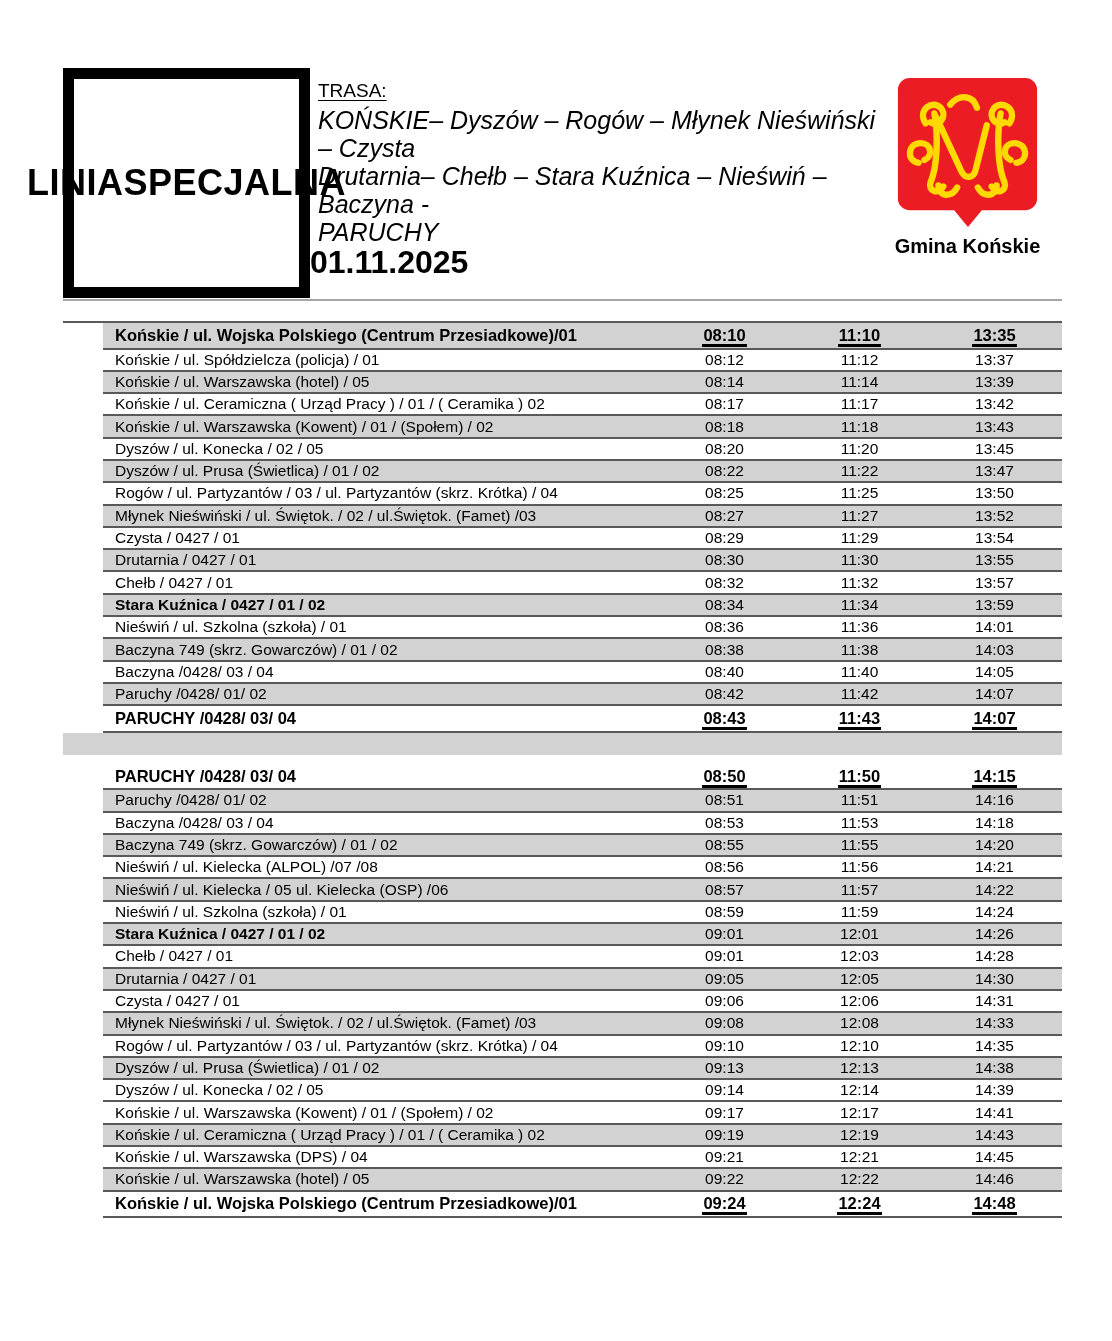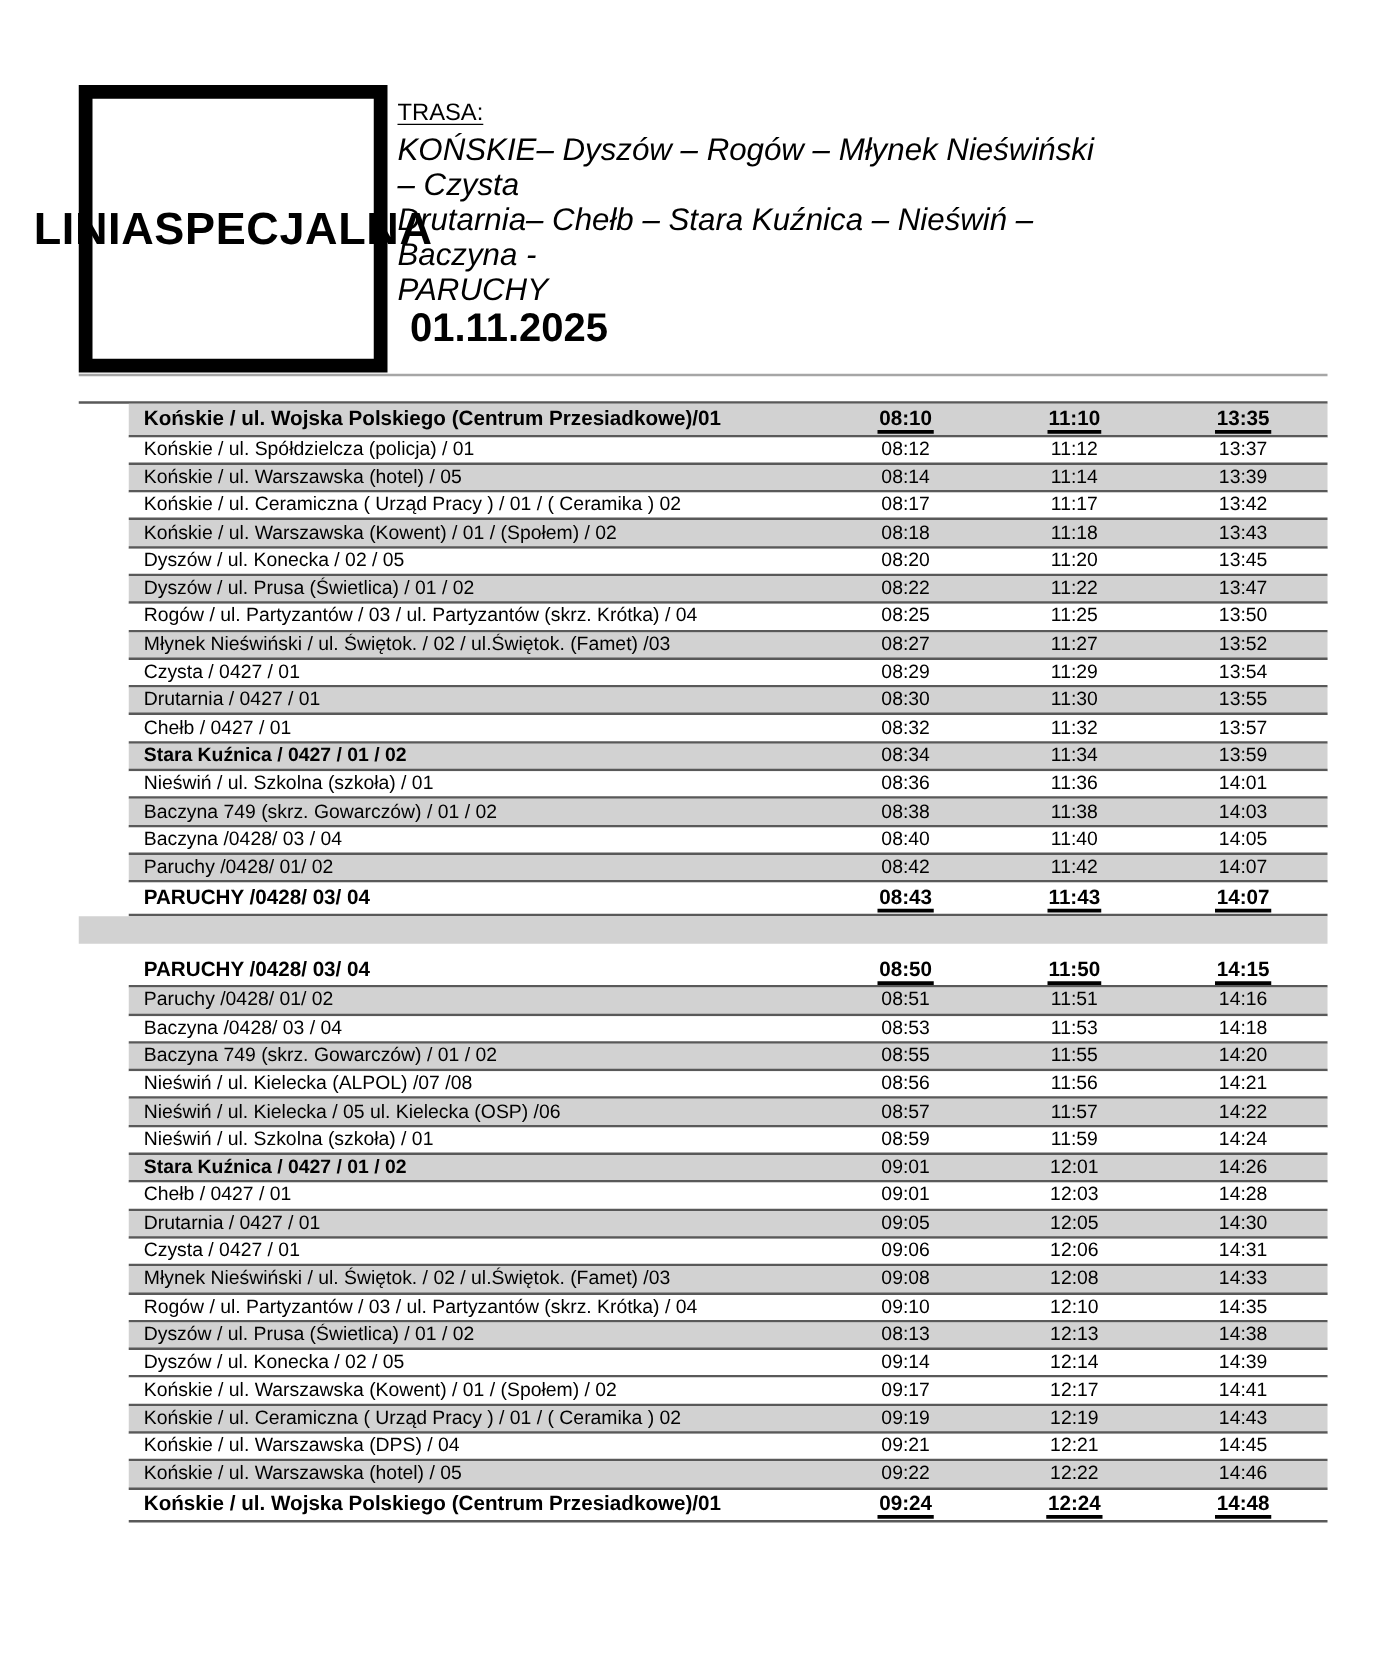--- a/index.html
+++ b/index.html
@@ -26,21 +26,21 @@
   .trasa-label {
     position:absolute; left:318px; top:80px;
     font-size:19px; text-decoration:underline;
     text-underline-offset:3px;
   }
   .route-text {
     position:absolute; left:318px; top:106px; width:570px;
     font-style:italic; font-size:25px; line-height:28px;
   }
   .date-text {
-    position:absolute; left:328px; top:244px;
+    position:absolute; left:310px; top:244px;
     font-weight:700; font-size:32px;
   }
   .logo {
     position:absolute; left:885px; top:76px; width:165px;
     display:flex; flex-direction:column; align-items:center;
   }
   .logo-caption {
     margin-top:6px; font-weight:700; font-size:20px; white-space:nowrap;
   }
   .header-rule {
@@ -85,20 +85,38 @@
   </div>
 
   <div class="trasa-label">TRASA:</div>
   <div class="route-text">
     <div>KOŃSKIE– Dyszów – Rogów – Młynek Nieświński – Czysta</div>
     <div>Drutarnia– Chełb – Stara Kuźnica – Nieświń – Baczyna -</div>
     <div>PARUCHY</div>
   </div>
   <div class="date-text">01.11.2025</div>
 
+  <div class="logo">
+    <svg width="145" height="153" viewBox="0 0 145 155" aria-hidden="true">
+      <path d="M14,2 h117 a12,12 0 0 1 12,12 v110 a12,12 0 0 1 -12,12 h-44 l-14,17 l-14,-17 h-45 a12,12 0 0 1 -12,-12 v-110 a12,12 0 0 1 12,-12 z" fill="#ec1c24"></path>
+      <g stroke="#ffd900" fill="none" stroke-width="6.5" stroke-linecap="round">
+        <path d="M30,48 c-9,-14 8,-25 16,-15 c6,8 -2,19 -11,14"></path>
+        <path d="M23,88 c-13,-2 -11,-20 2,-20 c11,0 13,13 4,17"></path>
+        <path d="M115,48 c9,-14 -8,-25 -16,-15 c-6,8 2,19 11,14"></path>
+        <path d="M122,88 c13,-2 11,-20 -2,-20 c-11,0 -13,13 -4,17"></path>
+        <path d="M39,38 C43,60 42,92 35,108 c-3,8 8,13 13,4"></path>
+        <path d="M106,38 C102,60 103,92 110,108 c3,8 -8,13 -13,4"></path>
+        <path d="M41,42 L66,96 c4,9 13,8 15,-2 L92,50"></path>
+        <path d="M55,29 c9,-11 23,-10 27,3"></path>
+        <path d="M62,113 c-6,11 -19,9 -19,-2"></path>
+        <path d="M83,113 c6,11 19,9 19,-2"></path>
+      </g>
+    </svg>
+    <div class="logo-caption">Gmina Końskie</div>
+  </div>
 
   <div class="header-rule"></div>
 
   <div class="timetable">
     <div class="tt-section first">
         <div class="row terminal shaded">
           <div class="stop">Końskie / ul. Wojska Polskiego (Centrum Przesiadkowe)/01</div>
           <div class="time"><span>08:10</span></div>
           <div class="time"><span>11:10</span></div>
           <div class="time"><span>13:35</span></div>
@@ -281,21 +299,21 @@
           <div class="time"><span>14:33</span></div>
         </div>
         <div class="row normal">
           <div class="stop">Rogów / ul. Partyzantów / 03 / ul. Partyzantów (skrz. Krótka) / 04</div>
           <div class="time"><span>09:10</span></div>
           <div class="time"><span>12:10</span></div>
           <div class="time"><span>14:35</span></div>
         </div>
         <div class="row normal shaded">
           <div class="stop">Dyszów / ul. Prusa (Świetlica) / 01 / 02</div>
-          <div class="time"><span>08:13</span></div>
+          <div class="time"><span>09:13</span></div>
           <div class="time"><span>12:13</span></div>
           <div class="time"><span>14:38</span></div>
         </div>
         <div class="row normal">
           <div class="stop">Dyszów / ul. Konecka / 02 / 05</div>
           <div class="time"><span>09:14</span></div>
           <div class="time"><span>12:14</span></div>
           <div class="time"><span>14:39</span></div>
         </div>
         <div class="row normal">

